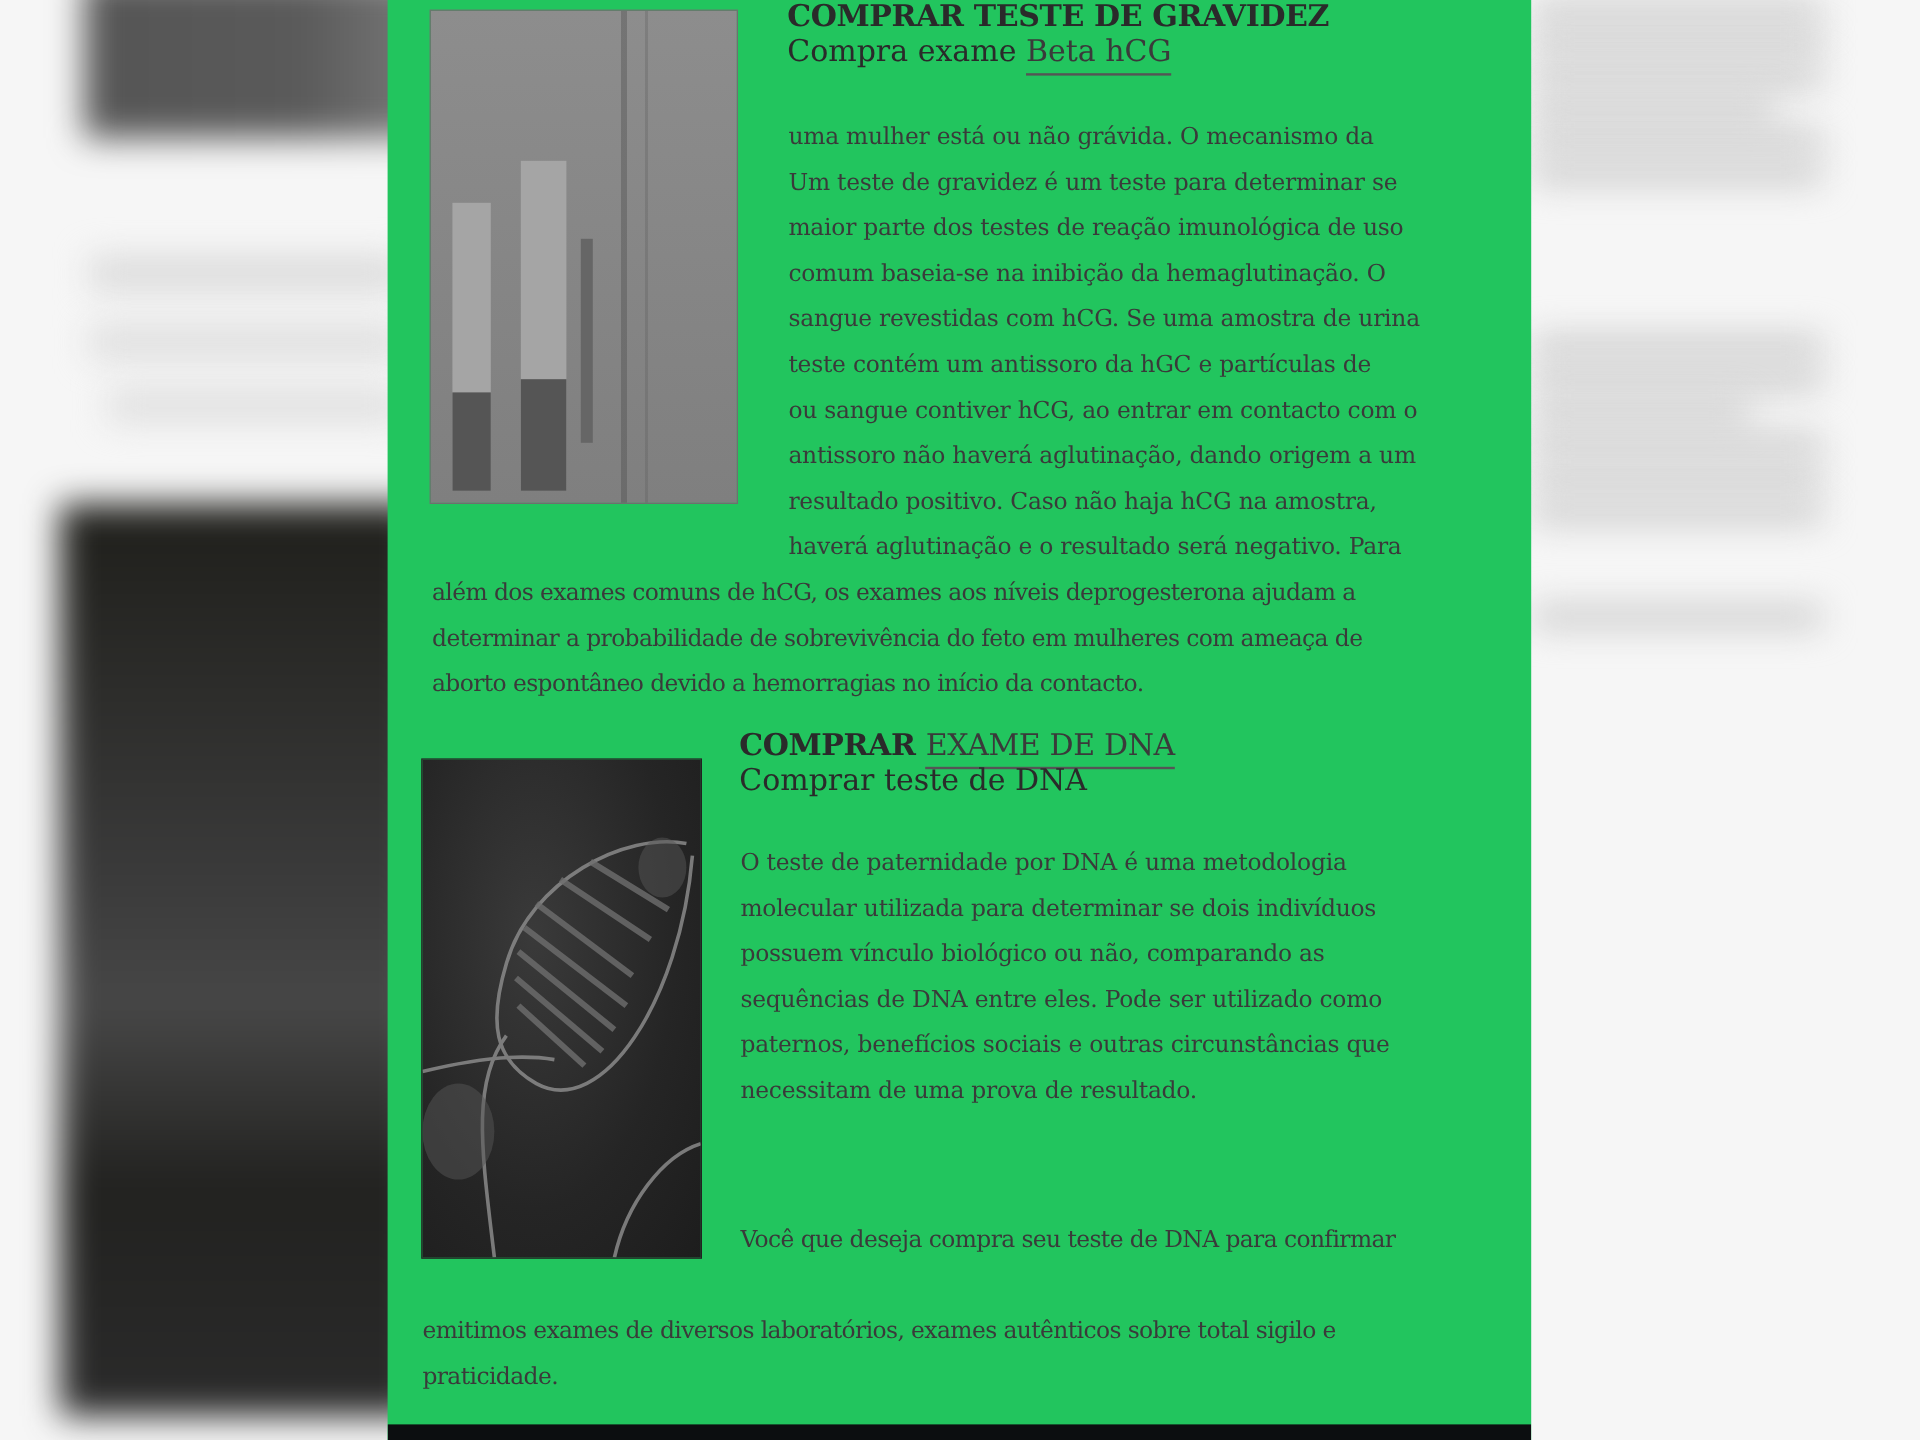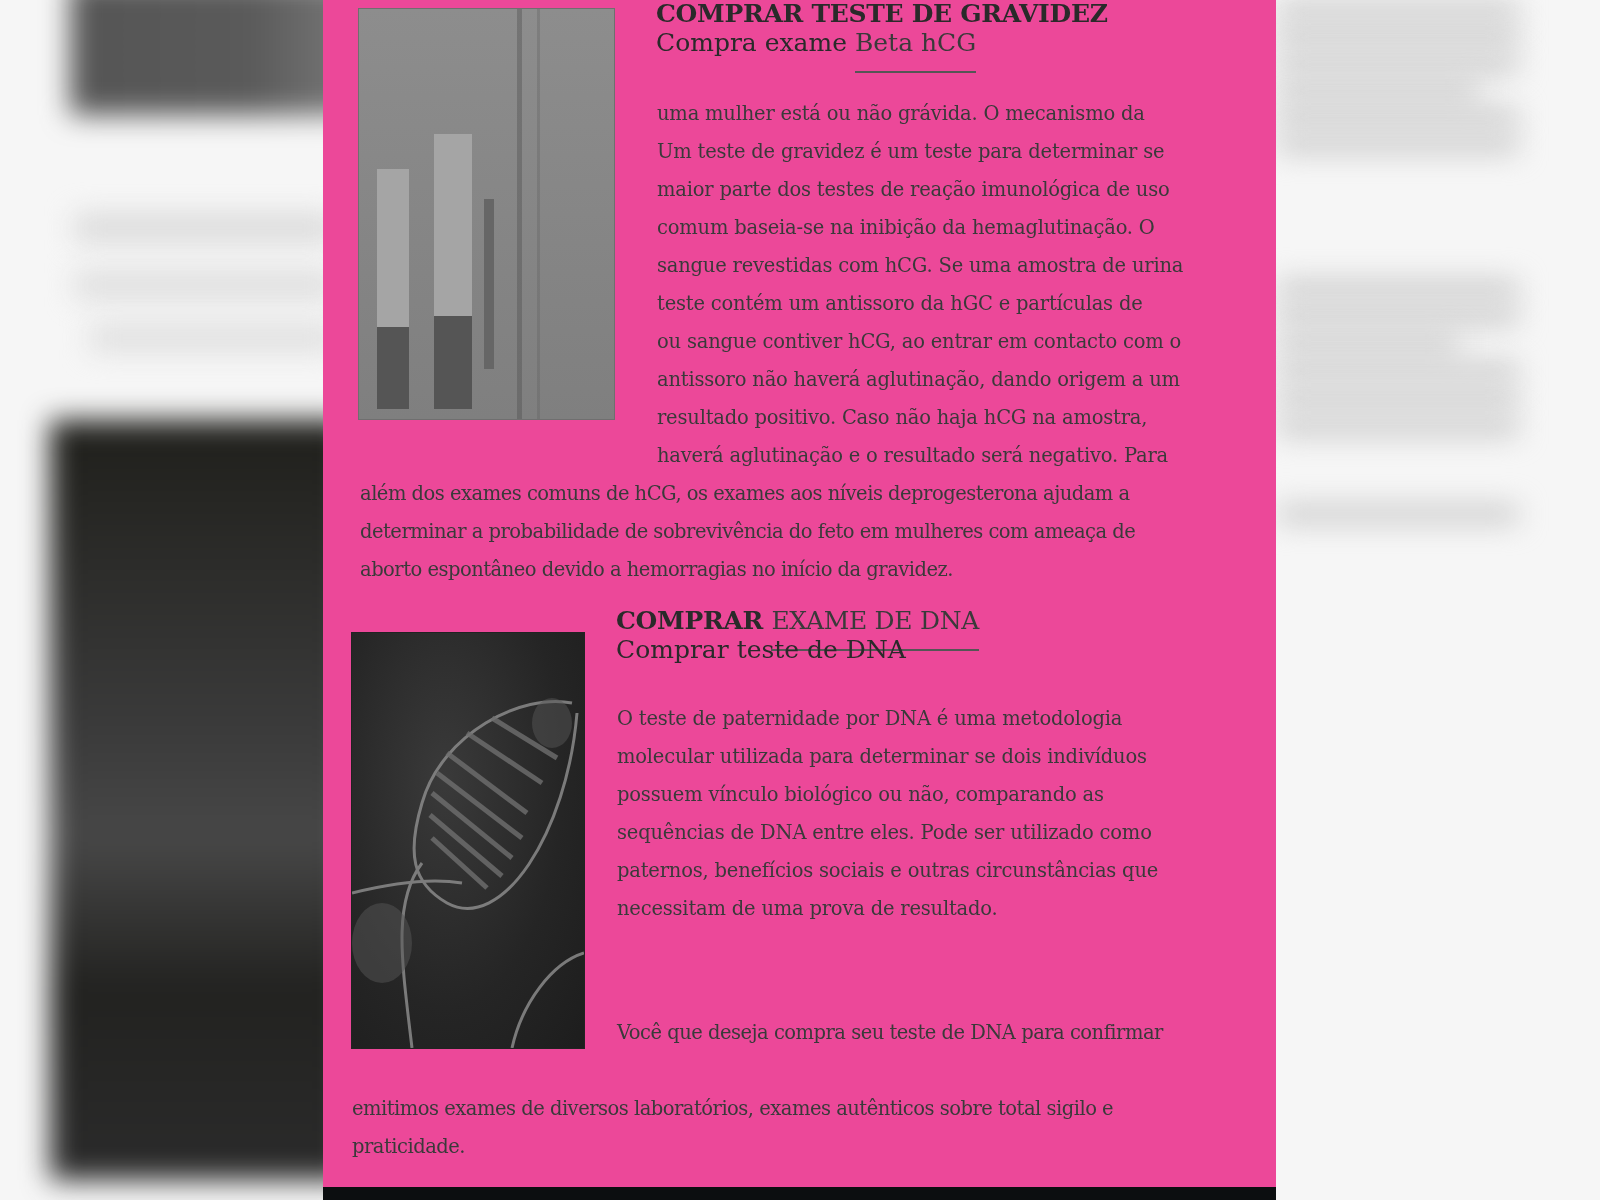--- a/index.html
+++ b/index.html
@@ -12,21 +12,21 @@
     .bg { position: absolute; inset: 0; background: #f6f6f6; overflow: hidden; }
     .bg .blob { position: absolute; filter: blur(14px); }
     .bg-left-top { left: 70px; top: -20px; width: 300px; height: 135px; background: linear-gradient(90deg,#555 0%,#5a5a5a 60%,#7c7c7c 100%); }
     .bg-left-lines1 { left: 75px; top: 215px; width: 260px; height: 26px; background: #d8d8d8; }
     .bg-left-lines2 { left: 75px; top: 272px; width: 260px; height: 26px; background: #dcdcdc; }
     .bg-left-lines3 { left: 90px; top: 325px; width: 245px; height: 26px; background: #dedede; }
     .bg-left-bottom { left: 50px; top: 420px; width: 300px; height: 760px; background: linear-gradient(180deg,#1f1f1b 0%,#3a3a3a 40%,#474747 55%,#222220 75%,#2b2b2b 100%); }
     .bg-right-line { left: 1278px; width: 240px; height: 18px; background: #c9c9c9; }
     .panel {
       position: absolute; left: 323px; top: 0; width: 953px; height: 1200px;
-      background: #ec4899; overflow: hidden;
+      background: #22c55e; overflow: hidden;
     }
     .bottom-bar { position: absolute; left: 0; bottom: 0; width: 100%; height: 13px; background: #0c0e10; }
     .img-box { position: absolute; }
     .preg-img {
       left: 35px; top: 8px; width: 255px; height: 410px;
       background:
         linear-gradient(90deg, transparent 0 62%, rgba(70,70,70,.35) 62% 64%, transparent 64% 70%, rgba(90,90,90,.3) 70% 71%, transparent 71%),
         linear-gradient(180deg,#8d8d8d,#7f7f7f);
       border: 1px solid #6f6f6f;
     }
@@ -34,21 +34,21 @@
     .preg-img .strip .cap { position: absolute; left: 0; bottom: 0; width: 100%; height: 34%; background: #555; }
     .dna-img {
       left: 28px; top: 632px; width: 232px; height: 415px;
       background: radial-gradient(ellipse at 40% 35%, #3a3a3a 0%, #252525 60%, #1d1d1d 100%);
       border: 1px solid #222;
       overflow: hidden;
     }
     .section-head { position: absolute; color: #2a2a2a; }
     .h-main { font-size: 25px; font-weight: bold; letter-spacing: -0.3px; line-height: 28px; white-space: nowrap; }
     .h-sub { font-size: 25px; font-weight: normal; line-height: 30px; white-space: nowrap; }
-    .link-u { border-bottom: 2px solid #555; padding-bottom: 14px; color: #3a3a3a; }
+    .link-u { border-bottom: 2px solid #555; padding-bottom: 4px; color: #3a3a3a; }
     .para { position: absolute; color: #3a3a3a; font-size: 19.5px; line-height: 38px; letter-spacing: -0.2px; }
     .para span { display: block; white-space: nowrap; }
   </style>
 </head>
 <body>
 
 <div class="bg">
   <div class="blob bg-left-top"></div>
   <div class="blob bg-left-lines1"></div>
   <div class="blob bg-left-lines2"></div>
@@ -95,21 +95,21 @@
     <span>teste contém um antissoro da hGC e partículas de</span>
     <span>ou sangue contiver hCG, ao entrar em contacto com o</span>
     <span>antissoro não haverá aglutinação, dando origem a um</span>
     <span>resultado positivo. Caso não haja hCG na amostra,</span>
     <span>haverá aglutinação e o resultado será negativo. Para</span>
   </div>
 
   <div class="para" style="left:37px;top:475px;letter-spacing:-0.5px">
     <span>além dos exames comuns de hCG, os exames aos níveis deprogesterona ajudam a</span>
     <span>determinar a probabilidade de sobrevivência do feto em mulheres com ameaça de</span>
-    <span>aborto espontâneo devido a hemorragias no início da gravidez.</span>
+    <span>aborto espontâneo devido a hemorragias no início da contacto.</span>
   </div>
 
   <div class="img-box dna-img">
     <svg width="232" height="415" viewBox="0 0 232 415">
       <g fill="none" stroke="#8a8a8a" stroke-width="3" opacity="0.85">
         <path d="M220 70 C170 60, 90 100, 70 170 C55 220, 60 250, 95 270 C150 300, 215 200, 225 80"></path>
         <path d="M70 230 C40 270, 50 330, 60 415"></path>
         <path d="M0 260 C40 250, 80 245, 110 250"></path>
         <path d="M160 415 C170 370, 200 330, 232 320"></path>
       </g>

